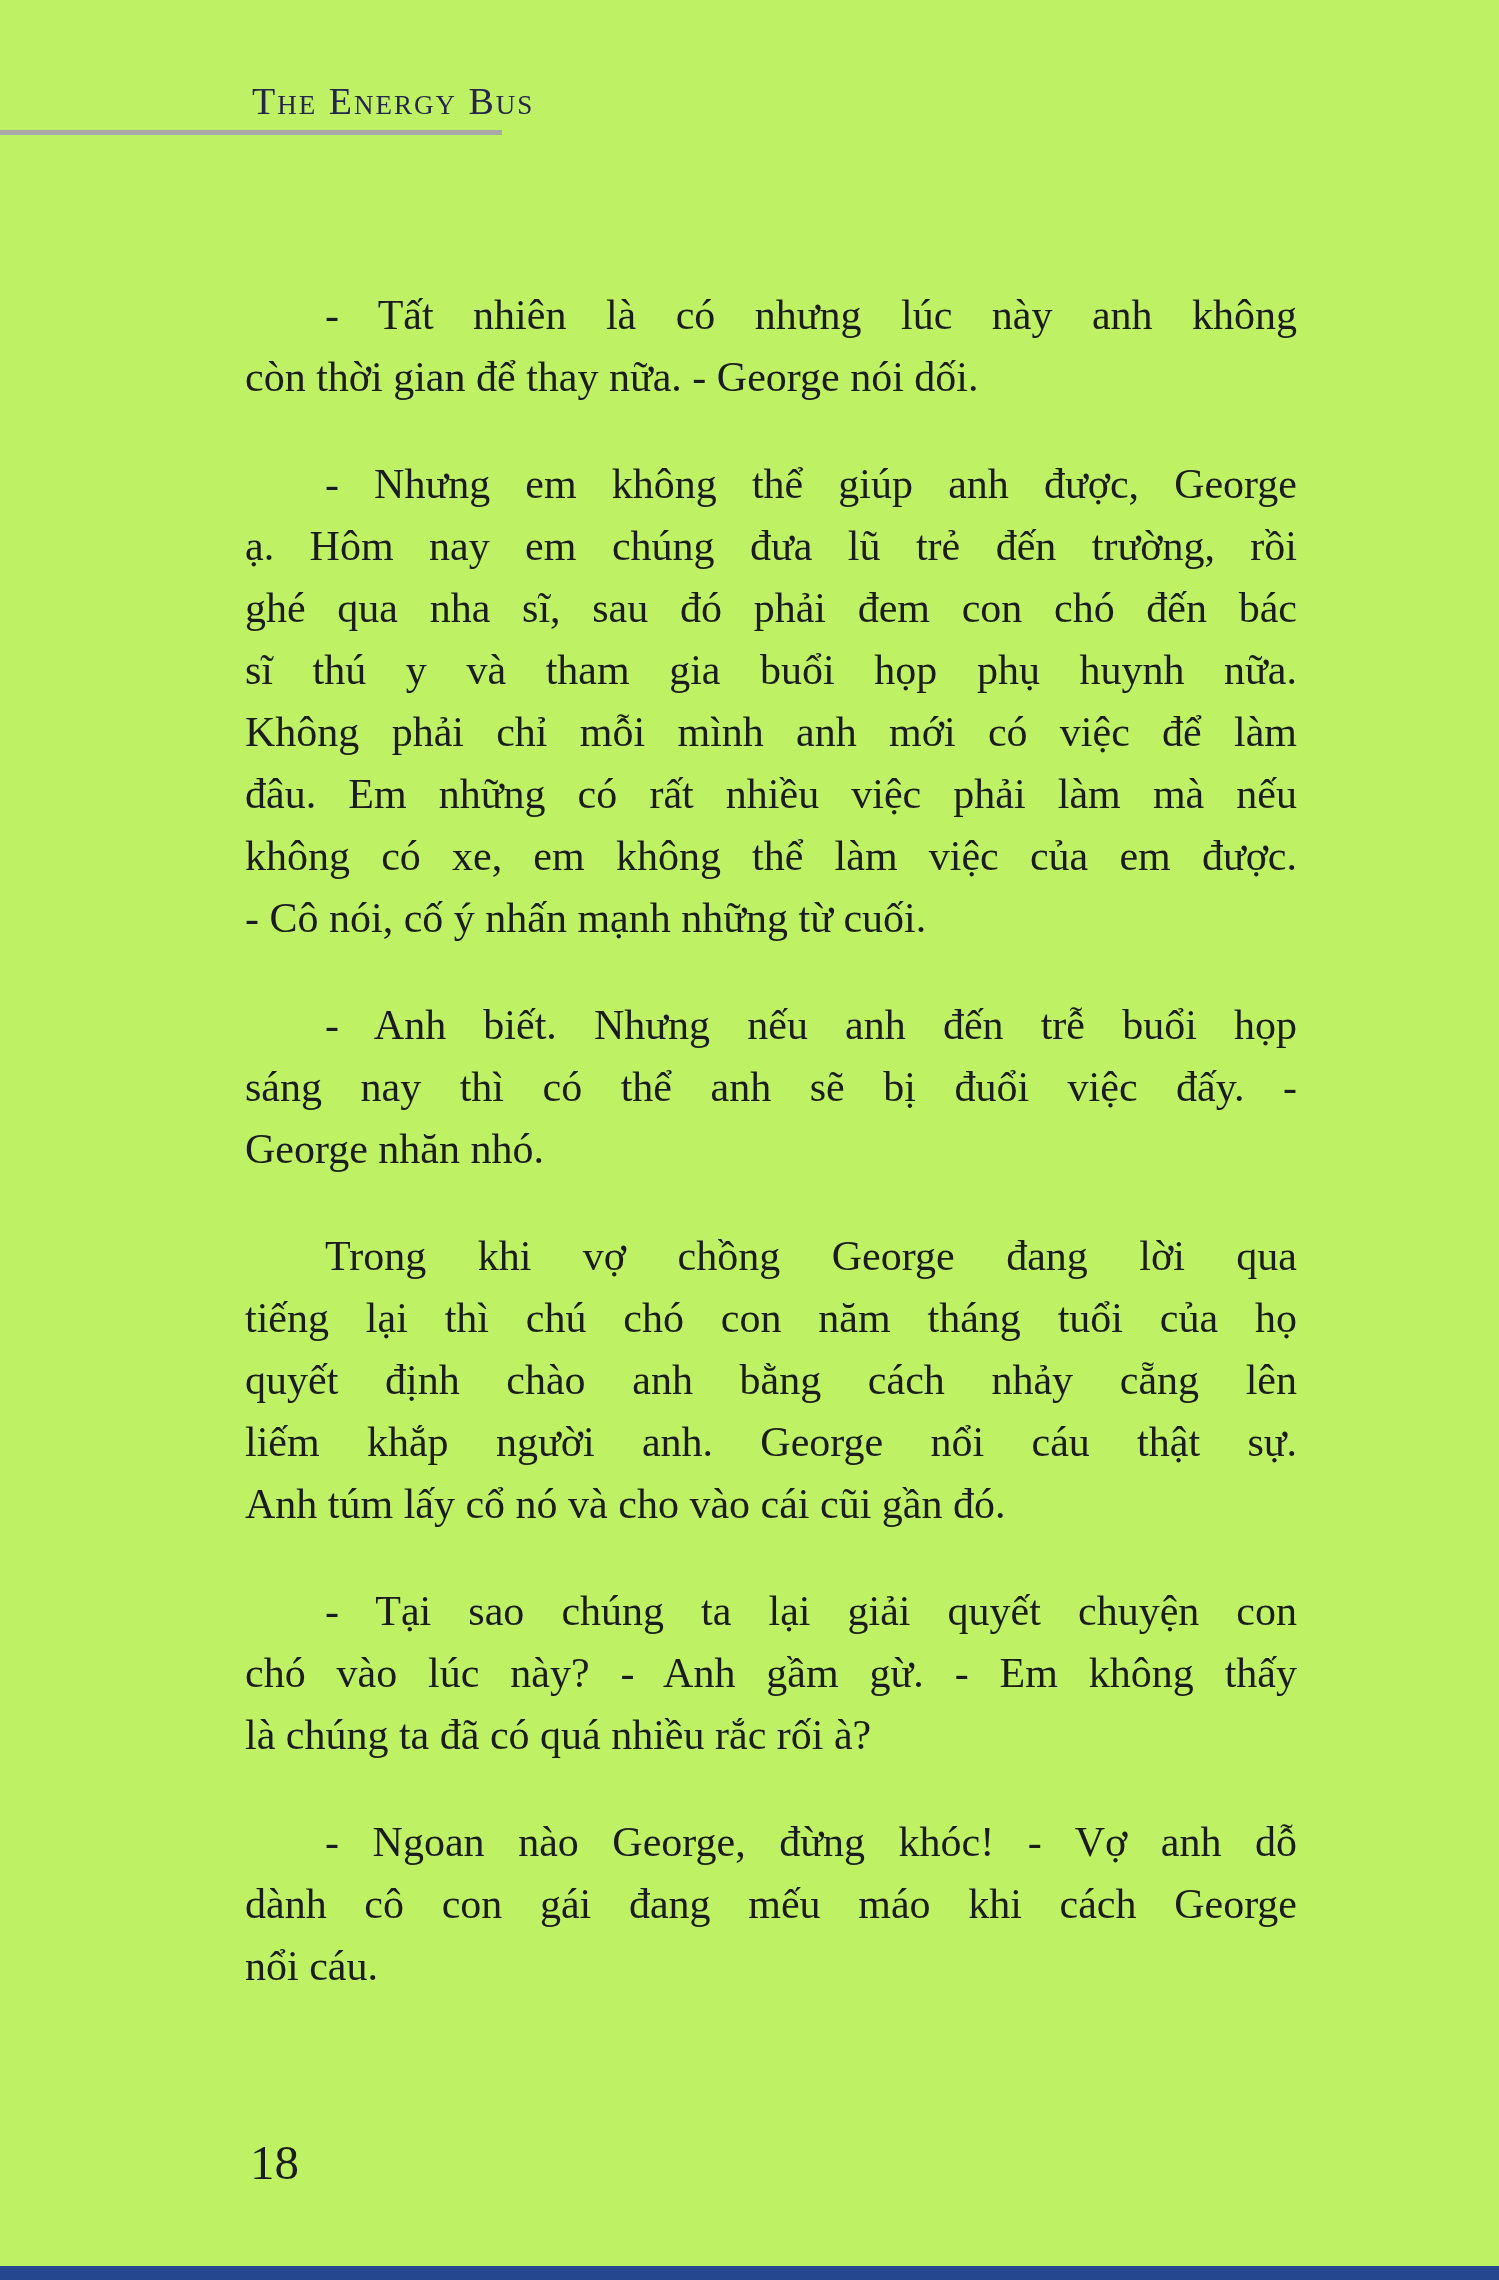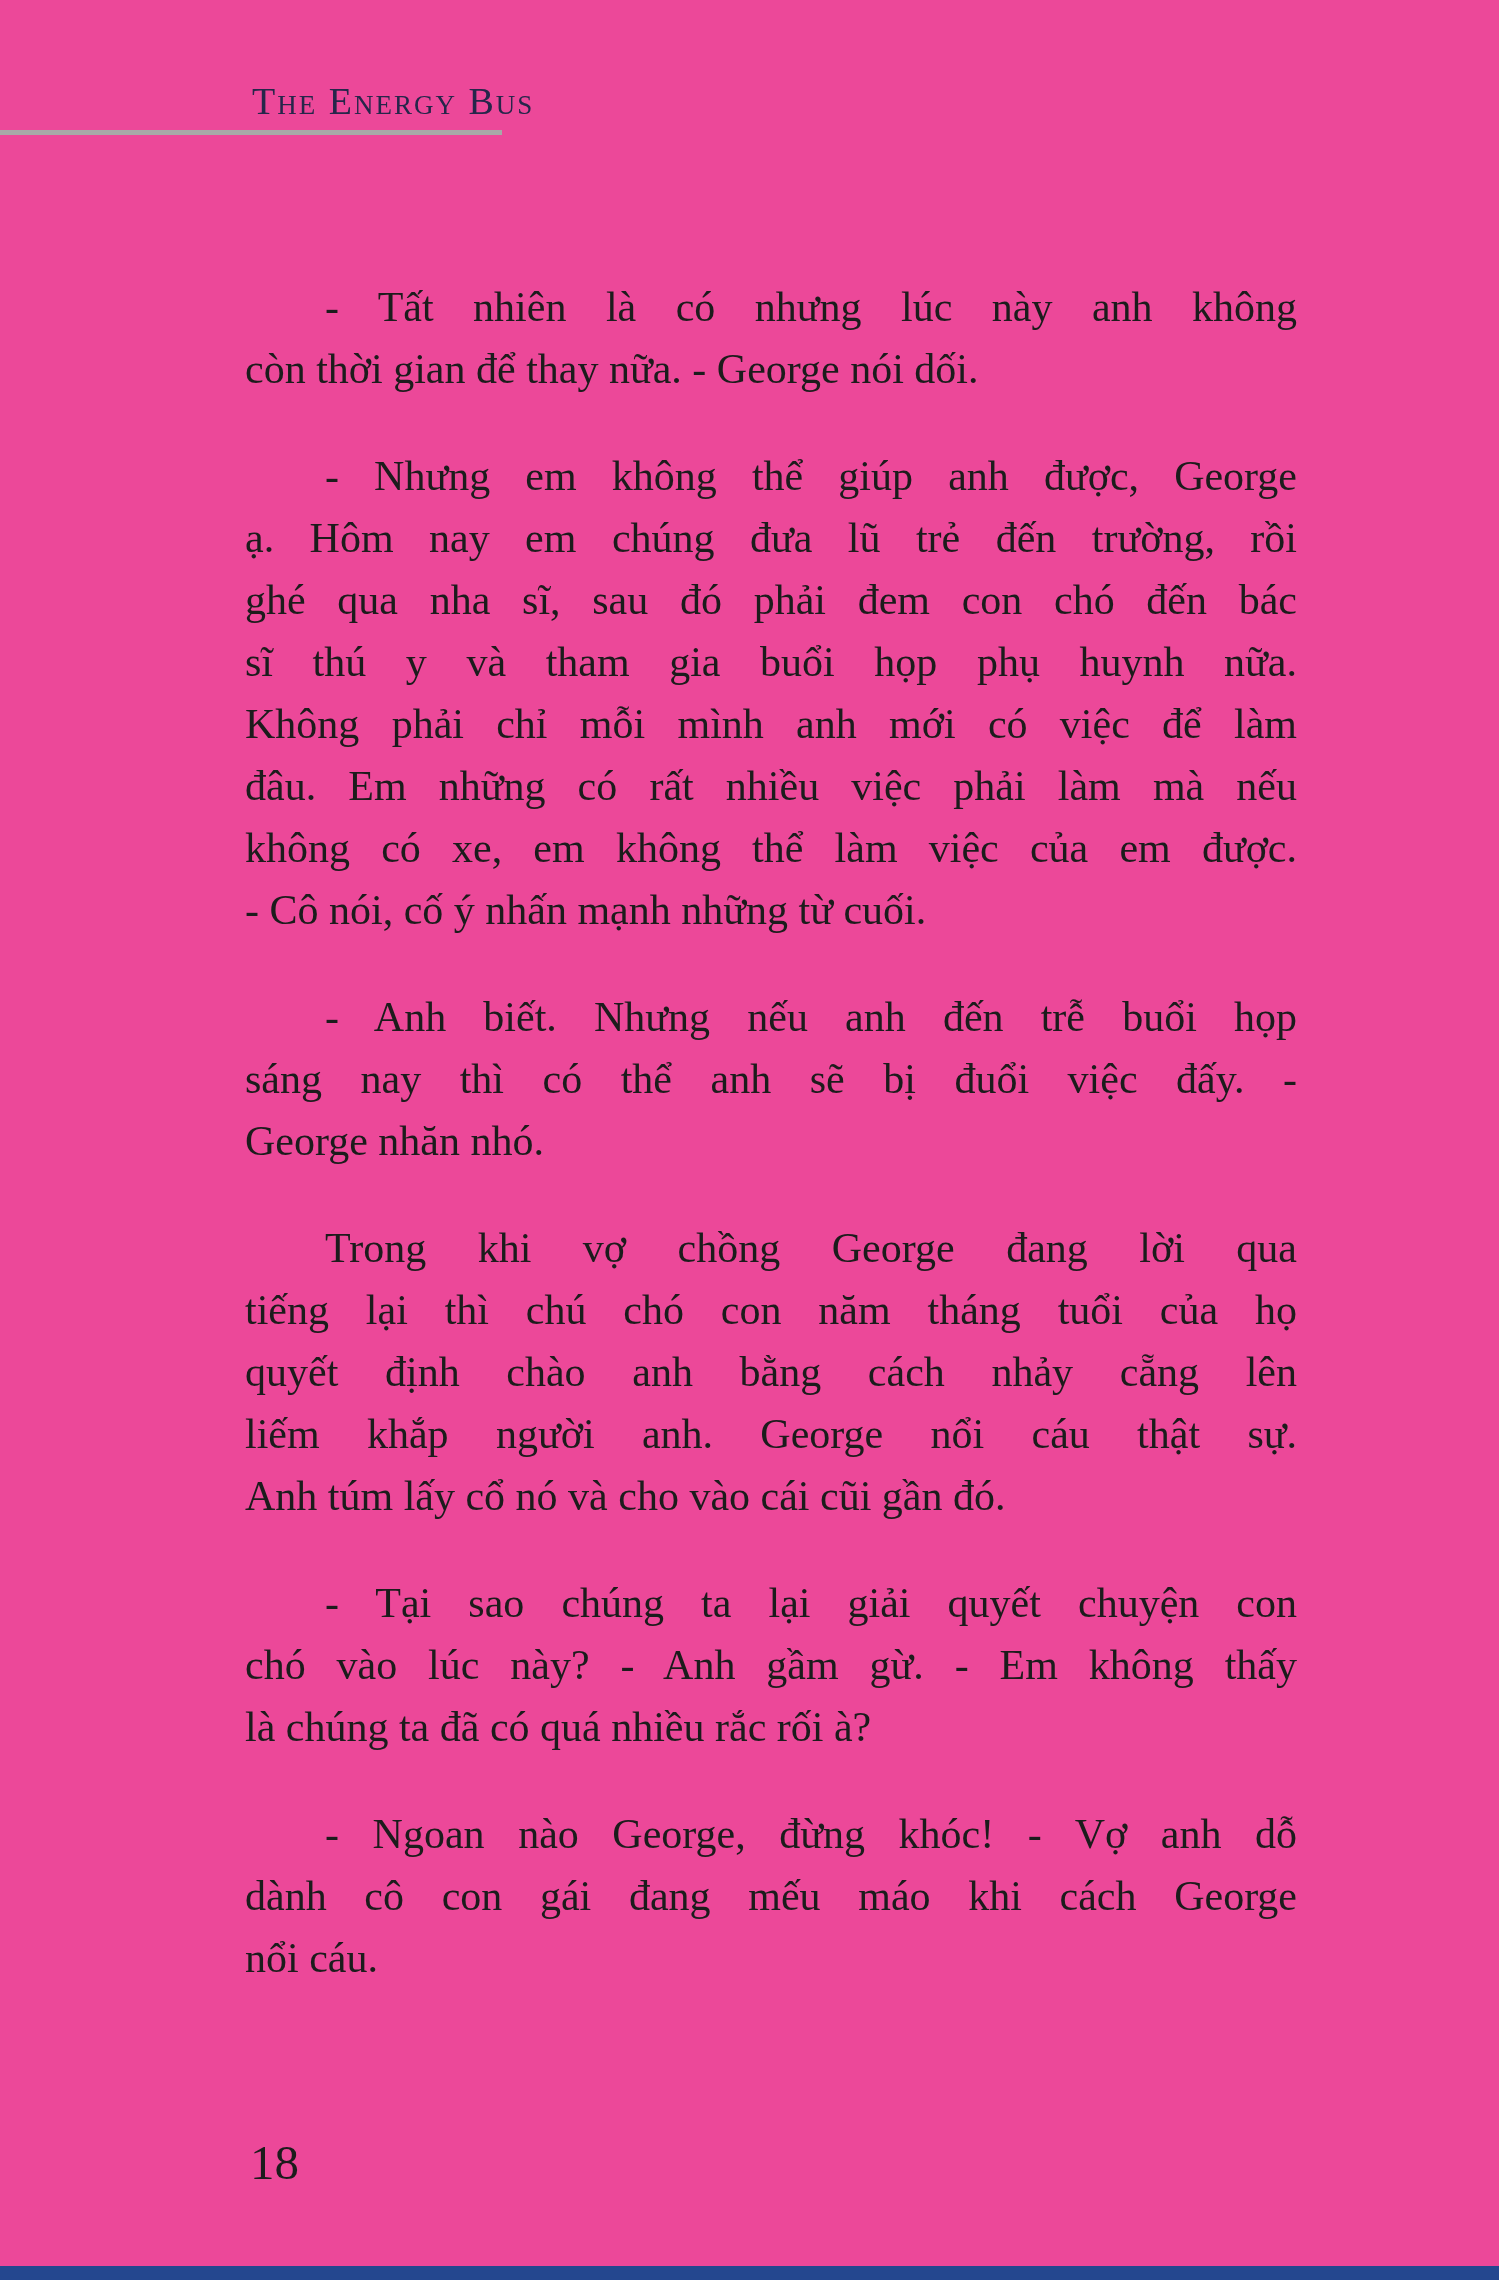--- a/index.html
+++ b/index.html
@@ -4,21 +4,21 @@
 <style>
   html, body {
     margin: 0;
     padding: 0;
     background: #ffffff;
   }
   .page {
     position: relative;
     width: 1499px;
     height: 2280px;
-    background: #ec4899;
+    background: #bef264;
     overflow: hidden;
     font-family: "Liberation Serif", "DejaVu Serif", serif;
   }
   .chapter-title {
     position: absolute;
     left: 252px;
     top: 82px;
     font-size: 38px;
     line-height: 1;
     font-variant: small-caps;
@@ -30,21 +30,21 @@
     position: absolute;
     left: 0;
     top: 130px;
     width: 502px;
     height: 5px;
     background: #a8a8a8;
   }
   .text-column {
     position: absolute;
     left: 245px;
-    top: 276px;
+    top: 284px;
     width: 1052px;
     font-size: 42px;
     line-height: 62px;
     color: #1c1c1c;
   }
   .para {
     margin: 0 0 45px 0;
   }
   .line {
     text-align: justify;

